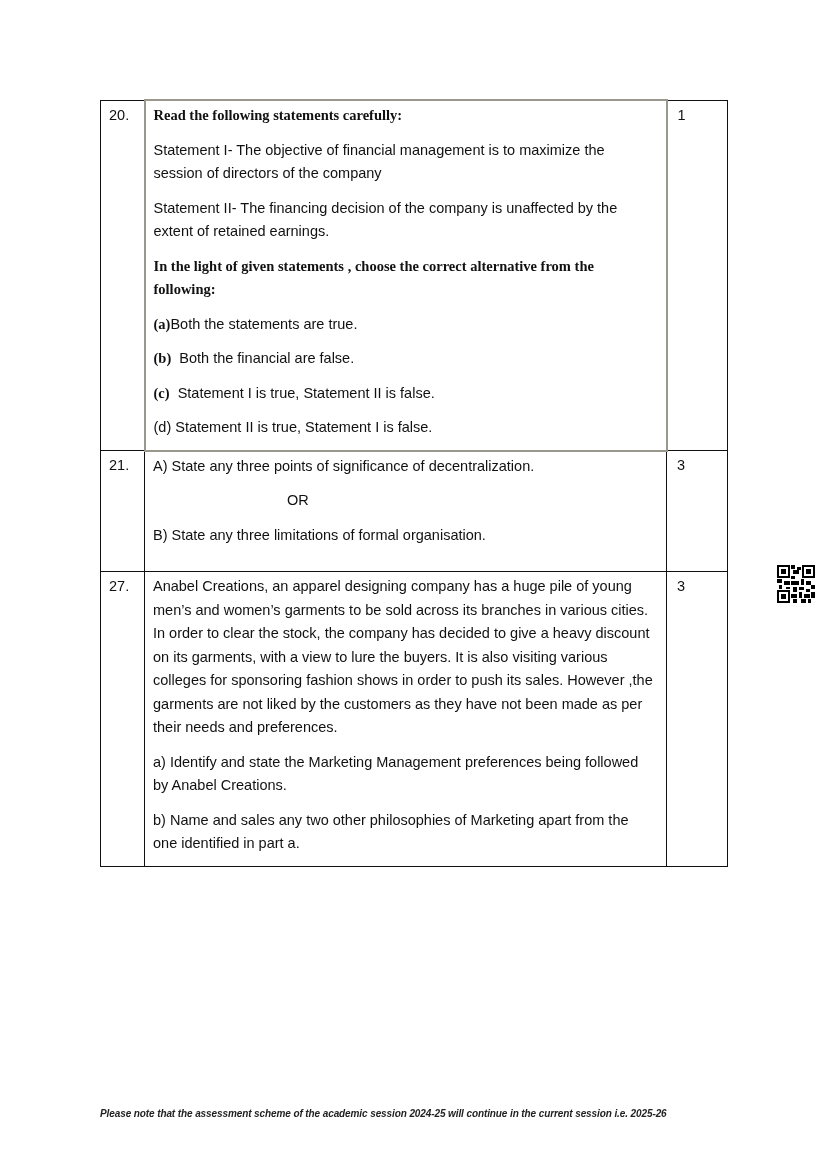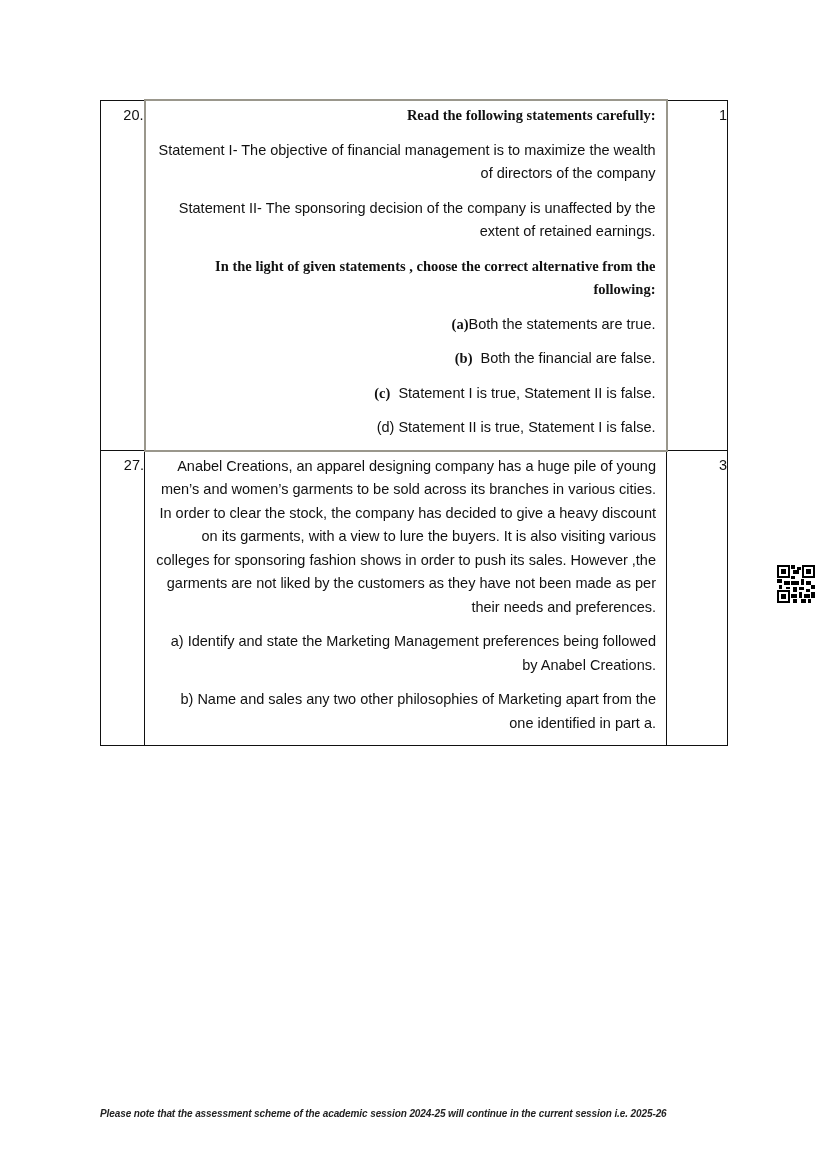--- a/index.html
+++ b/index.html
@@ -1,21 +1,21 @@
 <!DOCTYPE html>
 <html><head>
 <meta charset="utf-8">
 <style>
   html, body { margin: 0; padding: 0; background: #ffffff; }
   body { width: 827px; height: 1169px; position: relative; overflow: hidden;
          font-family: "Liberation Sans", sans-serif; color: #111; }
   .qtable { position: absolute; left: 100px; top: 99px; width: 627px;
             border-collapse: collapse; table-layout: fixed; }
   .qtable td { border: 1.5px solid #111; vertical-align: top; font-size: 14.5px;
-               line-height: 23.5px; padding: 0; text-align: right; }
+               line-height: 23.5px; padding: 0; }
   .qtable col.num { width: 44px; }
   .qtable col.body { width: 522px; }
   .qtable col.marks { width: 61px; }
   .numcell { padding: 3px 0 0 8px !important; }
   .markcell { padding: 3px 0 0 10px !important; }
   .bodycell { padding: 3px 10px 10px 8px !important; }
   .boxed { border: 2.5px solid #9a978c !important; }
   .p { margin: 0 0 11px 0; }
   .p:last-child { margin-bottom: 0; }
   .b { font-weight: bold; font-family: Liberation Serif, serif; }
@@ -33,29 +33,38 @@
   <colgroup>
       <col class="num">
       <col class="body">
       <col class="marks">
     </colgroup>
   <tbody>
       <tr>
     <td class="numcell">20.</td>
     <td class="bodycell boxed">
       <p class="p b">Read the following statements carefully:</p>
-      <p class="p">Statement I- The objective of financial management is to maximize the wealth of directors of the company</p>
-      <p class="p">Statement II- The sponsoring decision of the company is unaffected by the extent of retained earnings.</p>
+      <p class="p">Statement I- The objective of financial management is to maximize the session of directors of the company</p>
+      <p class="p">Statement II- The financing decision of the company is unaffected by the extent of retained earnings.</p>
       <p class="p b">In the light of given statements , choose the correct alternative from the following:</p>
       <p class="p"><span class="b">(a)</span><span>Both the statements are true.</span></p>
       <p class="p"><span class="b">(b)</span>&nbsp;&nbsp;<span>Both the financial are false.</span></p>
       <p class="p"><span class="b">(c)</span>&nbsp;&nbsp;<span>Statement I is true, Statement II is false.</span></p>
       <p class="p"><span>(d)</span> <span>Statement II is true, Statement I is false.</span></p>
     </td>
     <td class="markcell">1</td>
+  </tr>
+  <tr>
+    <td class="numcell">21.</td>
+    <td class="bodycell pad-b">
+      <p class="p">A) State any three points of significance of decentralization.</p>
+      <p class="p or">OR</p>
+      <p class="p">B) State any three limitations of formal organisation.</p>
+    </td>
+    <td class="markcell">3</td>
   </tr>
   <tr>
     <td class="numcell">27.</td>
     <td class="bodycell">
       <p class="p">Anabel Creations, an apparel designing company has a huge pile of young men’s and women’s garments to be sold across its branches in various cities. In order to clear the stock, the company has decided to give a heavy discount on its garments, with a view to lure the buyers. It is also visiting various colleges for sponsoring fashion shows in order to push its sales. However ,the garments are not liked by the customers as they have not been made as per their needs and preferences.</p>
       <p class="p">a) Identify and state the Marketing Management preferences being followed by Anabel Creations.</p>
       <p class="p">b) Name and sales any two other philosophies of Marketing apart from the one identified in part a.</p>
     </td>
     <td class="markcell">3</td>
   </tr>

